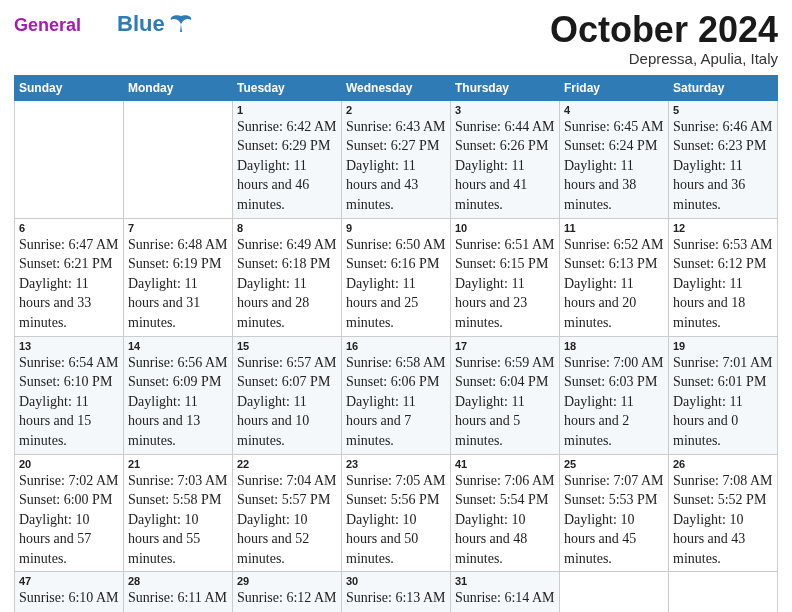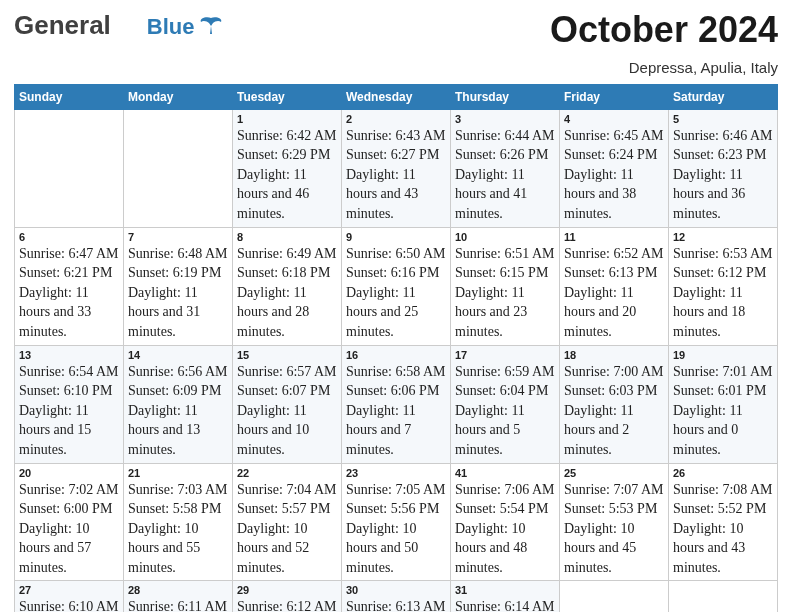--- a/index.html
+++ b/index.html
@@ -36,21 +36,20 @@
     .month-title {
       font-size: 36px;
       font-weight: bold;
       color: #1a1a1a;
       line-height: 1.1;
       text-align: right;
     }
     .location {
       font-size: 15px;
       color: #333;
-      margin-top: 9px;
     }
     table {
       width: 100%;
       border-collapse: collapse;
       table-layout: fixed;
       border-radius: 8px;
     }
     thead th {
       background-color: #2e7bb5;
       color: #fff;
@@ -91,21 +90,21 @@
     }
   </style>
 </head>
 <body>
 
 <div class="container">
   <div class="header">
     <div class="logo">
       <div class="logo-row">
         <div>
-          <span style="font-size:26px;font-weight:bold;color:#404040;">General</span><span style="font-size:22px;font-weight:bold;color:#2e7bb5;padding-left:36px;">Blue</span>
+          <span style="font-size:18px;font-weight:bold;color:#a21caf;">General</span><span style="font-size:22px;font-weight:bold;color:#2e7bb5;padding-left:36px;">Blue</span>
         </div>
         <svg width="28" height="28" viewBox="0 0 28 28">
           <path d="M14 6 C18 4, 26 6, 24 10 C22 8, 18 9, 16 11 L14 14 L12 11 C10 9, 6 8, 4 10 C2 6, 10 4, 14 6Z" fill="#2e7bb5"></path>
           <path d="M14 14 L13 22 L14 22 L15 22 L14 14Z" fill="#2e7bb5"></path>
         </svg>
       </div>
     </div>
     <div class="title-block">
       <div class="month-title">October 2024</div>
       <div class="location">Depressa, Apulia, Italy</div>
@@ -155,21 +154,21 @@
         <tr>
           <td><span class="day-num">20</span><span class="day-info">Sunrise: 7:02 AM<br>Sunset: 6:00 PM<br>Daylight: 10 hours and 57 minutes.</span></td>
           <td><span class="day-num">21</span><span class="day-info">Sunrise: 7:03 AM<br>Sunset: 5:58 PM<br>Daylight: 10 hours and 55 minutes.</span></td>
           <td><span class="day-num">22</span><span class="day-info">Sunrise: 7:04 AM<br>Sunset: 5:57 PM<br>Daylight: 10 hours and 52 minutes.</span></td>
           <td><span class="day-num">23</span><span class="day-info">Sunrise: 7:05 AM<br>Sunset: 5:56 PM<br>Daylight: 10 hours and 50 minutes.</span></td>
           <td><span class="day-num">41</span><span class="day-info">Sunrise: 7:06 AM<br>Sunset: 5:54 PM<br>Daylight: 10 hours and 48 minutes.</span></td>
           <td><span class="day-num">25</span><span class="day-info">Sunrise: 7:07 AM<br>Sunset: 5:53 PM<br>Daylight: 10 hours and 45 minutes.</span></td>
           <td><span class="day-num">26</span><span class="day-info">Sunrise: 7:08 AM<br>Sunset: 5:52 PM<br>Daylight: 10 hours and 43 minutes.</span></td>
         </tr>
         <tr>
-          <td><span class="day-num">27</span><span class="day-info">Sunrise: 6:10 AM<br>Sunset: 4:50 PM<br>Daylight: 10 hours and 40 minutes.</span></td>
+          <td><span class="day-num">47</span><span class="day-info">Sunrise: 6:10 AM<br>Sunset: 4:50 PM<br>Daylight: 10 hours and 40 minutes.</span></td>
           <td><span class="day-num">28</span><span class="day-info">Sunrise: 6:11 AM<br>Sunset: 4:49 PM<br>Daylight: 10 hours and 38 minutes.</span></td>
           <td><span class="day-num">29</span><span class="day-info">Sunrise: 6:12 AM<br>Sunset: 4:48 PM<br>Daylight: 10 hours and 35 minutes.</span></td>
           <td><span class="day-num">30</span><span class="day-info">Sunrise: 6:13 AM<br>Sunset: 4:46 PM<br>Daylight: 10 hours and 33 minutes.</span></td>
           <td><span class="day-num">31</span><span class="day-info">Sunrise: 6:14 AM<br>Sunset: 4:45 PM<br>Daylight: 10 hours and 31 minutes.</span></td>
           <td class="empty"></td>
           <td class="empty"></td>
         </tr>
       </tbody>
   </table>
 </div>

